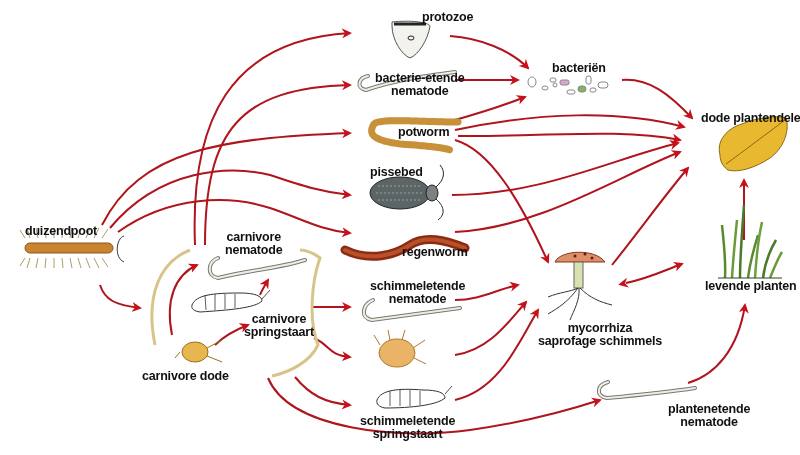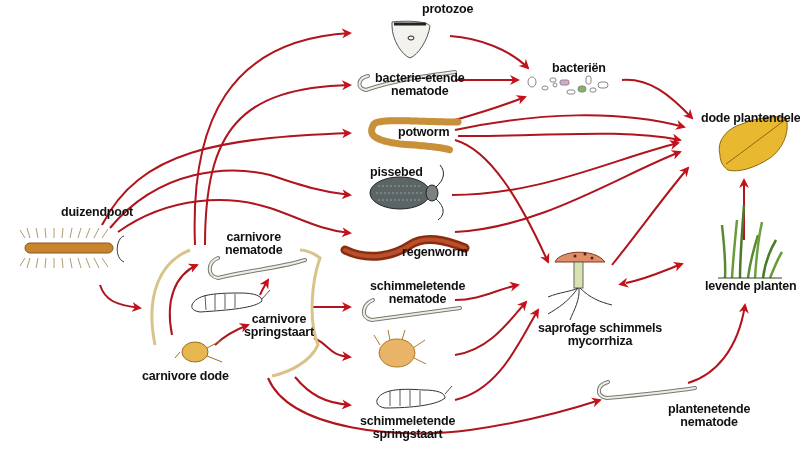--- a/index.html
+++ b/index.html
@@ -159,50 +159,50 @@
       <path d="M732,278 C733,260 735,240 737,220" stroke="#6a9a3a"></path>
       <path d="M740,278 C740,258 742,232 744,205" stroke="#4a7a2a"></path>
       <path d="M748,278 C750,262 754,248 758,235" stroke="#5a8a30"></path>
       <path d="M755,278 C756,262 758,240 762,222" stroke="#6aa040"></path>
       <path d="M763,278 C765,262 770,250 776,240" stroke="#4a7a2a"></path>
       <path d="M770,278 C774,268 778,258 782,252" stroke="#6a9a3a"></path>
       <path d="M718,278 L782,278" stroke="#2a4a1a" stroke-width="1"></path>
     </g>
   </svg>
 
-  <div class="lbl" style="left:386px;top:3px;padding-left:36px;">protozoe</div>
+  <div class="lbl" style="left:386px;top:11px;padding-left:36px;">protozoe</div>
   <div class="lbl" style="left:375px;top:72px;">
     <div>bacterie-etende</div>
     <div>nematode</div>
   </div>
   <div class="lbl" style="left:552px;top:62px;">bacteriën</div>
   <div class="lbl" style="left:398px;top:126px;">potworm</div>
   <div class="lbl" style="left:370px;top:166px;">pissebed</div>
   <div class="lbl" style="left:402px;top:246px;">regenworm</div>
-  <div class="lbl" style="left:25px;top:206px;margin-left:36px;">duizendpoot</div>
+  <div class="lbl" style="left:25px;top:225px;">duizendpoot</div>
   <div class="lbl" style="left:225px;top:231px;">
     <div>carnivore</div>
     <div>nematode</div>
   </div>
   <div class="lbl" style="left:244px;top:313px;">
     <div>carnivore</div>
     <div>springstaart</div>
   </div>
   <div class="lbl" style="left:142px;top:370px;">carnivore dode</div>
   <div class="lbl" style="left:370px;top:280px;">
     <div>schimmeletende</div>
     <div>nematode</div>
   </div>
   <div class="lbl" style="left:360px;top:415px;">
     <div>schimmeletende</div>
     <div>springstaart</div>
   </div>
   <div class="lbl" style="left:538px;top:322px;">
+    <div>mycorrhiza</div>
     <div>saprofage schimmels</div>
-    <div>mycorrhiza</div>
   </div>
   <div class="lbl" style="left:701px;top:112px;">dode plantendelen</div>
   <div class="lbl" style="left:705px;top:280px;">levende planten</div>
   <div class="lbl" style="left:628px;top:403px;margin-left:40px;">
     <div>plantenetende</div>
     <div>nematode</div>
   </div>
 </div>
 
 </body></html>

